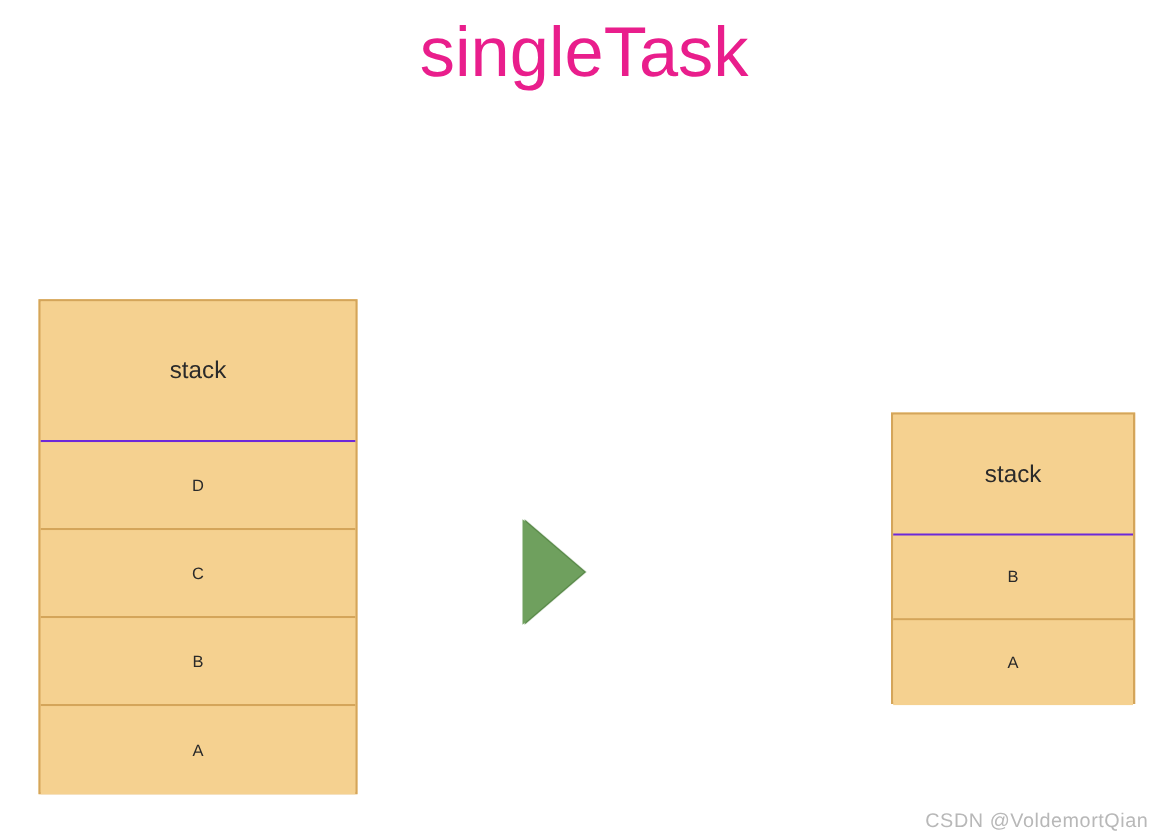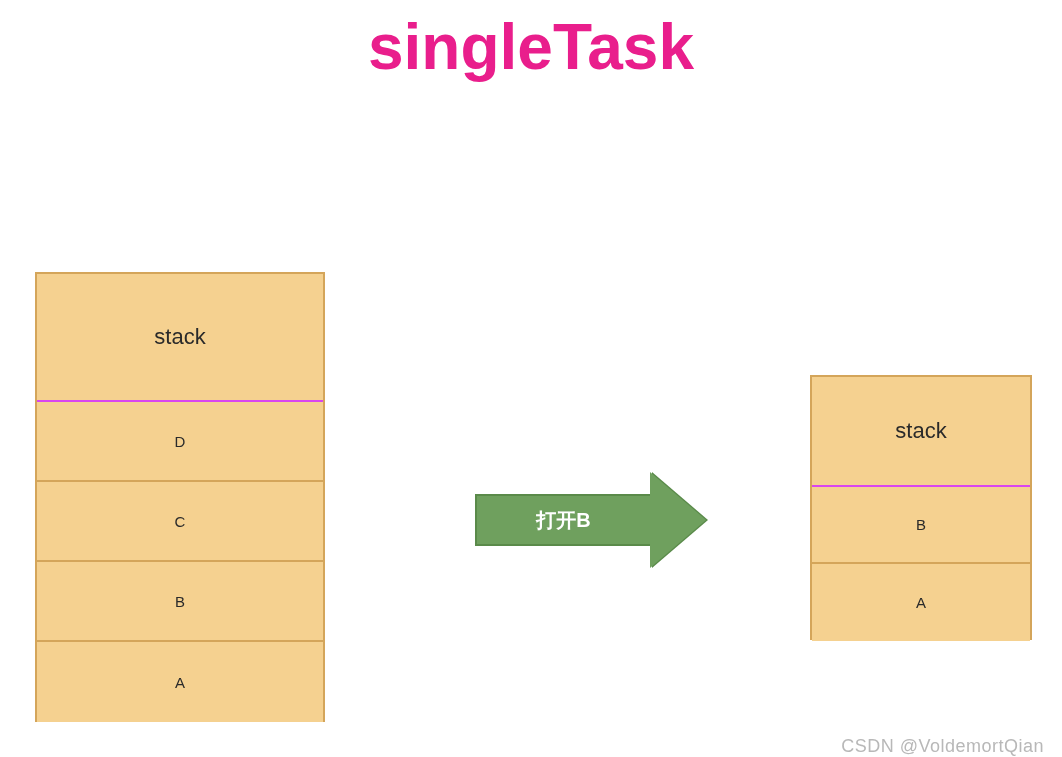--- a/index.html
+++ b/index.html
@@ -16,21 +16,21 @@
       overflow: hidden;
     }
     .title {
       position: absolute;
       top: 10px;
       left: 50%;
       transform: translateX(-50%);
       font-size: 64px;
       color: #e91e8c;
       font-family: "Comic Sans MS", cursive, sans-serif;
-      font-weight: bold;
+      font-weight: normal;
     }
     .stack-container {
       position: absolute;
       border: 2px solid #d4a55a;
       background: #f5d190;
     }
     .stack-left {
       left: 35px;
       top: 272px;
       width: 290px;
@@ -42,21 +42,21 @@
       width: 222px;
       height: 265px;
     }
     .stack-header {
       display: flex;
       align-items: center;
       justify-content: center;
       font-size: 22px;
       font-weight: normal;
       color: #2a2a2a;
-      border-bottom: 2px solid #d946ef;
+      border-bottom: 2px solid #6d28d9;
       background: #f5d190;
     }
     .stack-left .stack-header {
       height: 128px;
     }
     .stack-right .stack-header {
       height: 110px;
     }
     .stack-item {
       display: flex;
@@ -127,23 +127,20 @@
 
 <div class="stack-container stack-left">
   <div class="stack-header">stack</div>
   <div class="stack-item">D</div>
   <div class="stack-item">C</div>
   <div class="stack-item">B</div>
   <div class="stack-item">A</div>
 </div>
 
 <div class="arrow-container">
-  <div class="arrow-body">
-    <span>打开B</span>
-  </div>
   <div class="arrow-head"></div>
 </div>
 
 <div class="stack-container stack-right">
   <div class="stack-header">stack</div>
   <div class="stack-item">B</div>
   <div class="stack-item">A</div>
 </div>
 
 <div class="watermark">CSDN @VoldemortQian</div>

